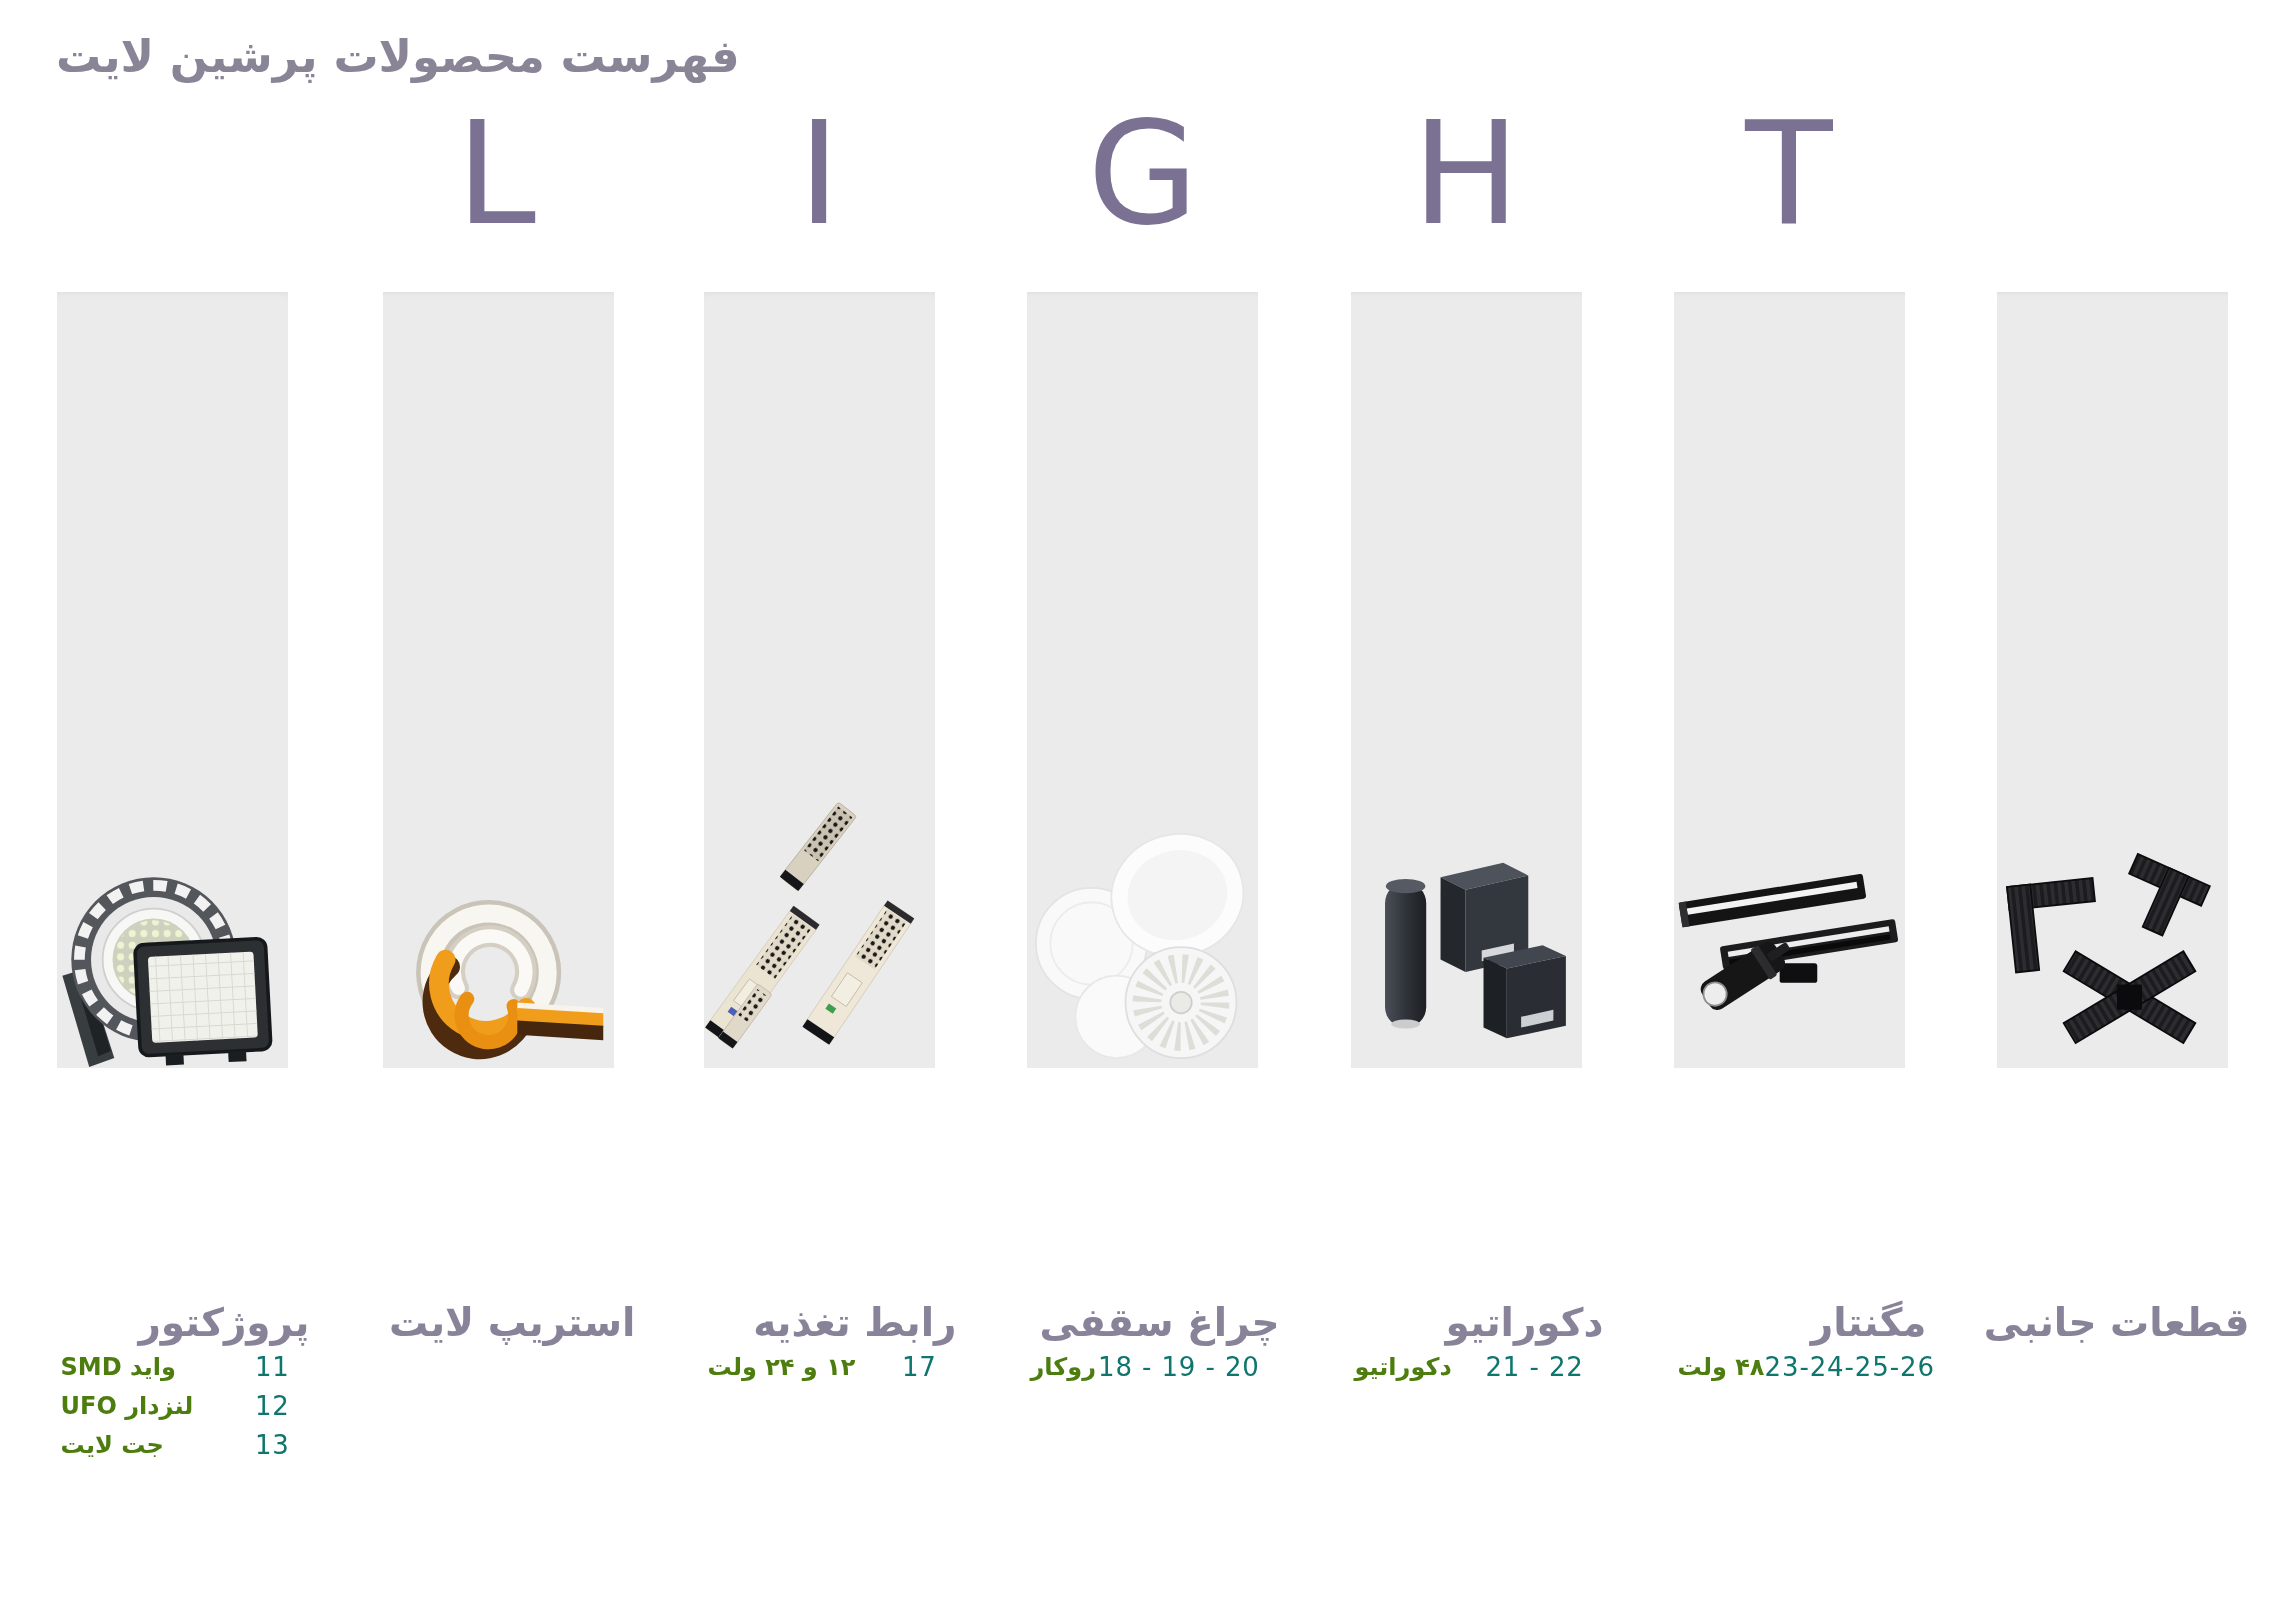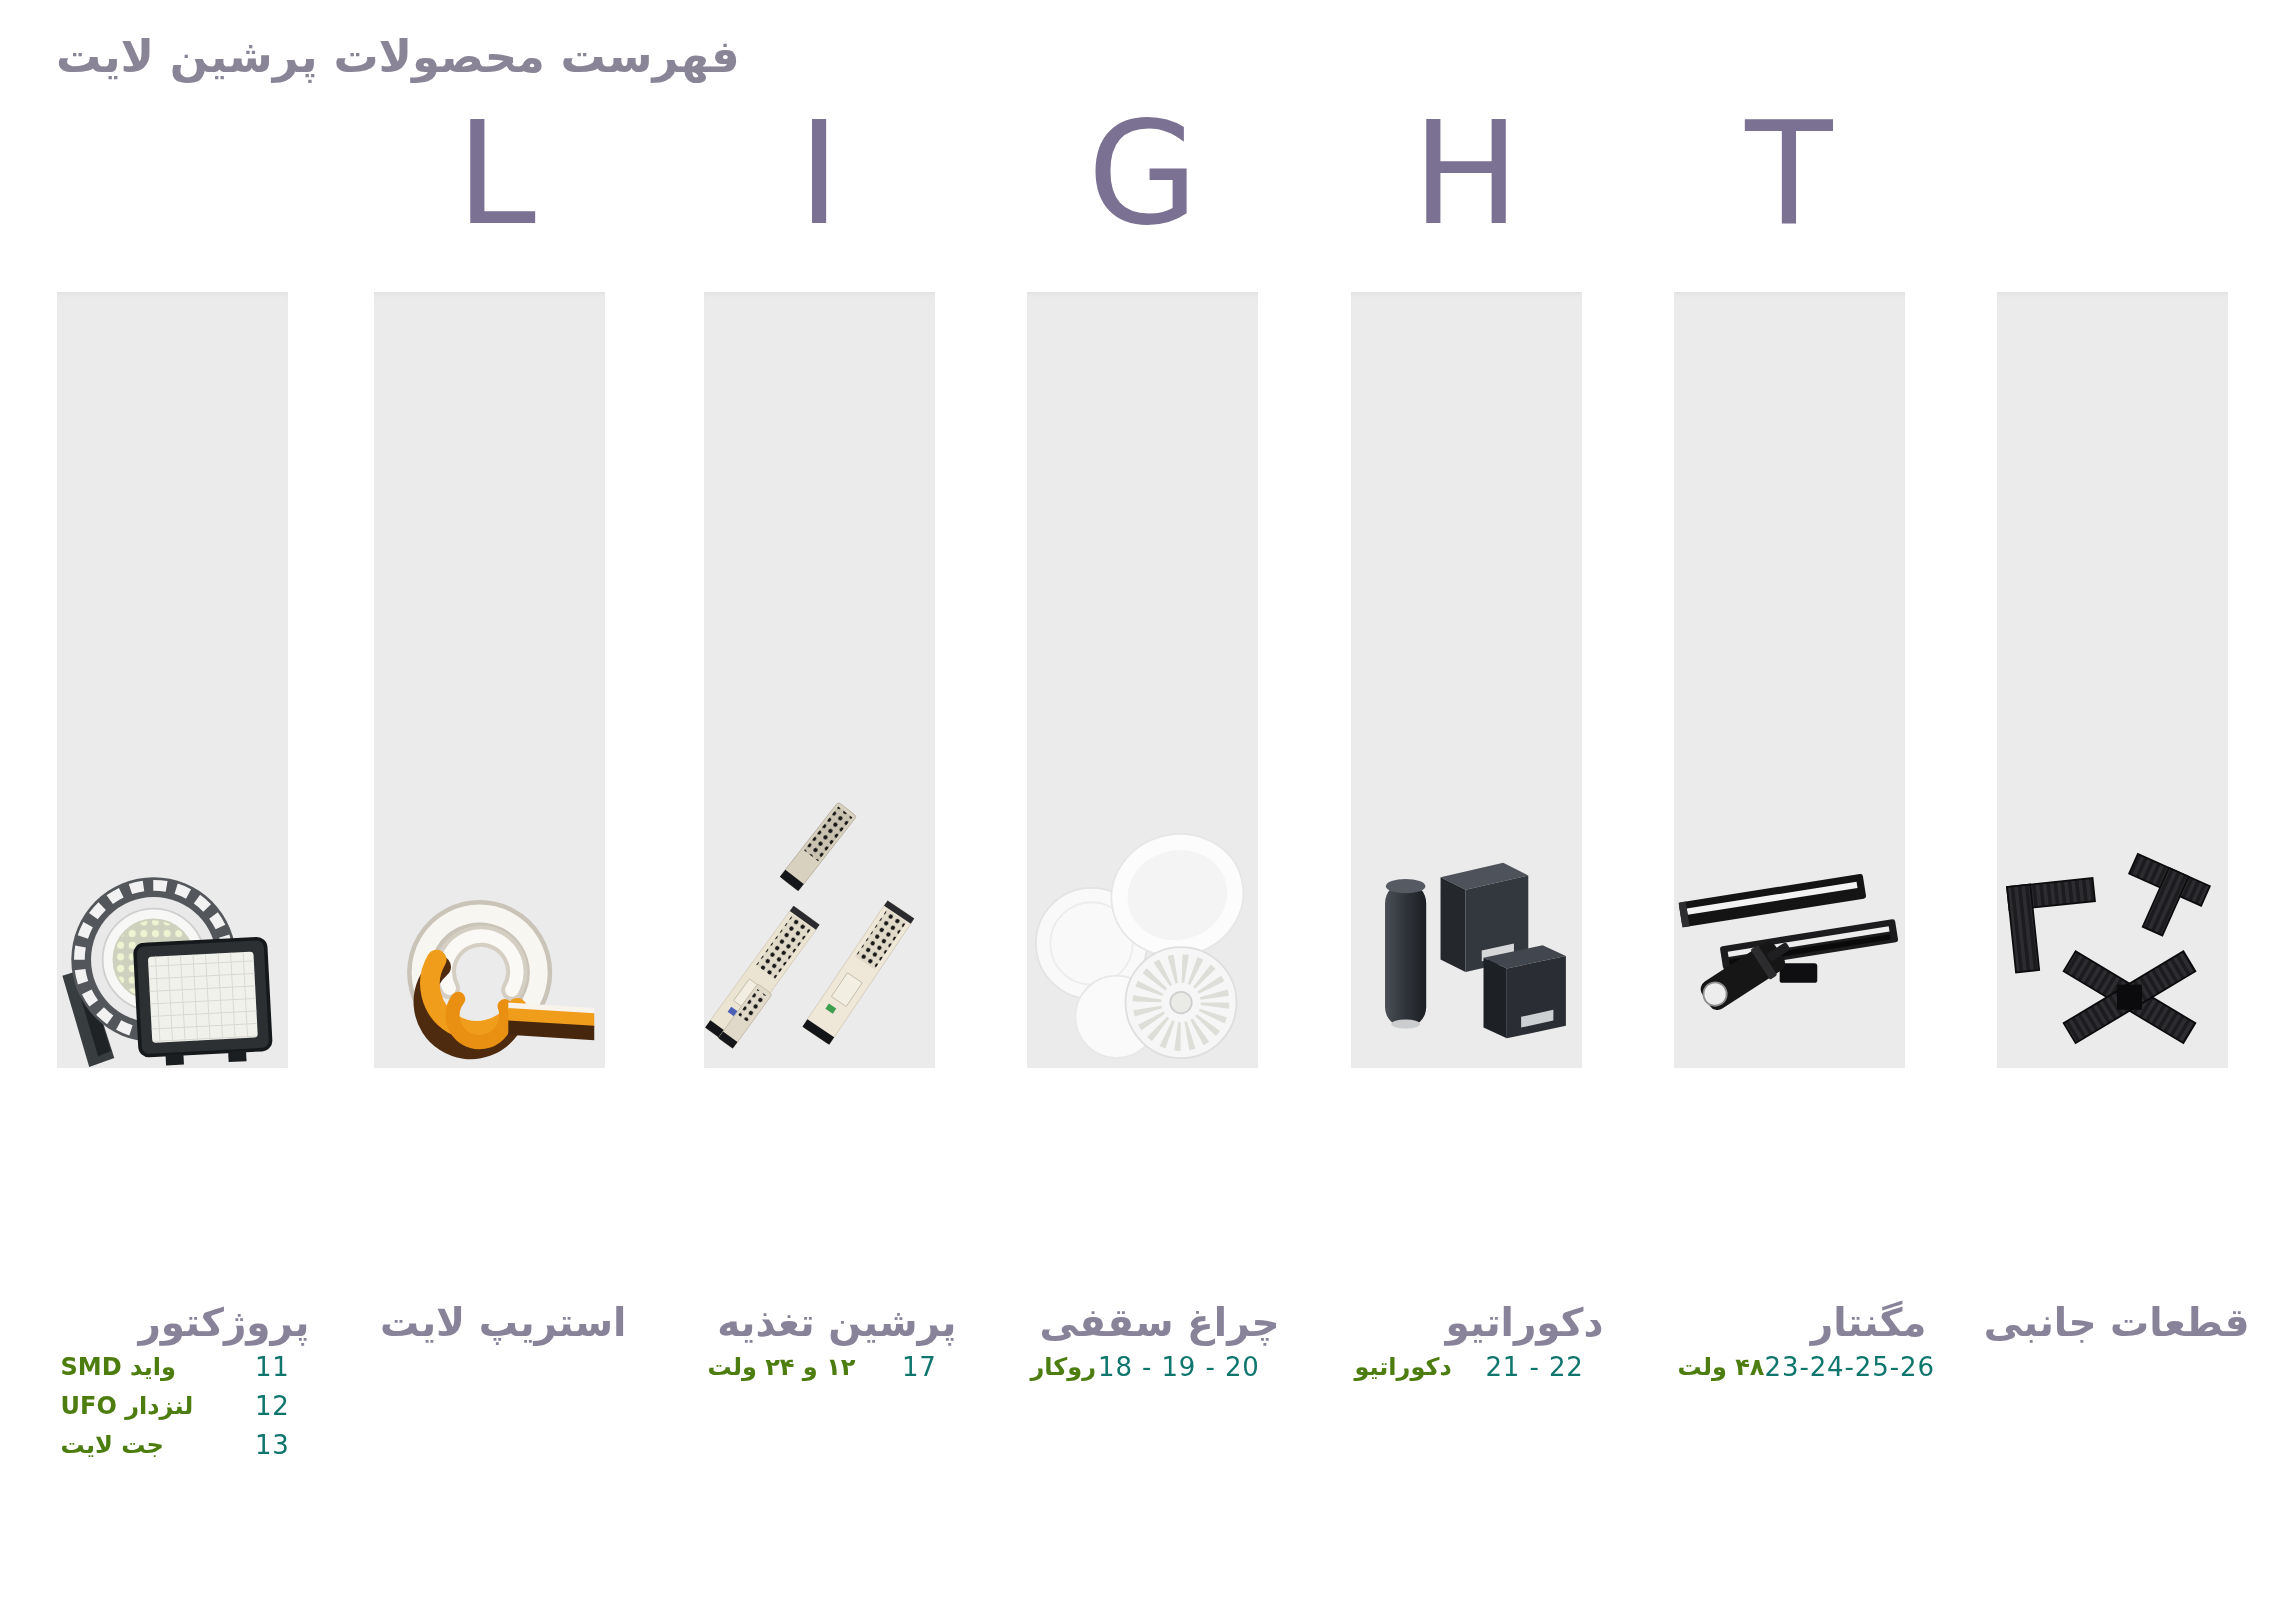--- a/index.html
+++ b/index.html
@@ -76,21 +76,21 @@
         <span class="lbl">لنزدار UFO</span>
         <span class="num">12</span>
       </div>
       <div class="row">
         <span class="lbl">جت لایت</span>
         <span class="num">13</span>
       </div>
     </div>
   </section>
 
-  <section class="col" style="left:374px">
+  <section class="col" style="left:383px">
     <div class="panel"></div>
     <svg class="product" width="231" height="269" viewBox="0 0 258 300">
       <g>
         <path d="M60,224 A66,66 0 1 1 176,224" fill="none" stroke="#c9c3b8" stroke-width="30" stroke-linecap="round"></path>
         <path d="M60,224 A66,66 0 1 1 176,224" fill="none" stroke="#f8f6f1" stroke-width="20" stroke-linecap="round"></path>
         <path d="M84,210 A40,40 0 1 1 154,212" fill="none" stroke="#d4cec3" stroke-width="24" stroke-linecap="round"></path>
         <path d="M84,210 A40,40 0 1 1 154,212" fill="none" stroke="#fbf9f5" stroke-width="15" stroke-linecap="round"></path>
         <path d="M74,186 A52,52 0 1 0 158,240" fill="none" stroke="#4e2b0e" stroke-width="24" stroke-linecap="round"></path>
         <path d="M70,178 A52,52 0 1 0 160,232" fill="none" stroke="#f09d1c" stroke-width="22" stroke-linecap="round"></path>
         <path d="M94,222 A30,30 0 1 0 146,230" fill="none" stroke="#e98f12" stroke-width="16" stroke-linecap="round"></path>
@@ -135,21 +135,21 @@
         <rect x="10" y="132" width="10" height="7" fill="#3f9d4e"></rect>
         <rect y="160" width="36" height="10" fill="#131418"></rect>
         <rect width="36" height="7" fill="#2b2b2f"></rect>
       </g>
       <g transform="translate(60,205) rotate(36)">
         <rect width="20" height="75" rx="3" fill="#e0d8c8" stroke="#c4bca9"></rect>
         <rect x="3" y="5" width="14" height="36" fill="url(#perf)"></rect>
         <rect y="66" width="20" height="9" fill="#15161a"></rect>
       </g>
     </svg>
-    <h2 class="col-title">پرشین تغذیه</h2>
+    <h2 class="col-title">رابط تغذیه</h2>
     <div class="rows">
       <div class="row">
         <span class="lbl">۱۲ و ۲۴ ولت</span>
         <span class="num">17</span>
       </div>
     </div>
   </section>
 
   <section class="col" style="left:1027px">
     <div class="panel"></div>

